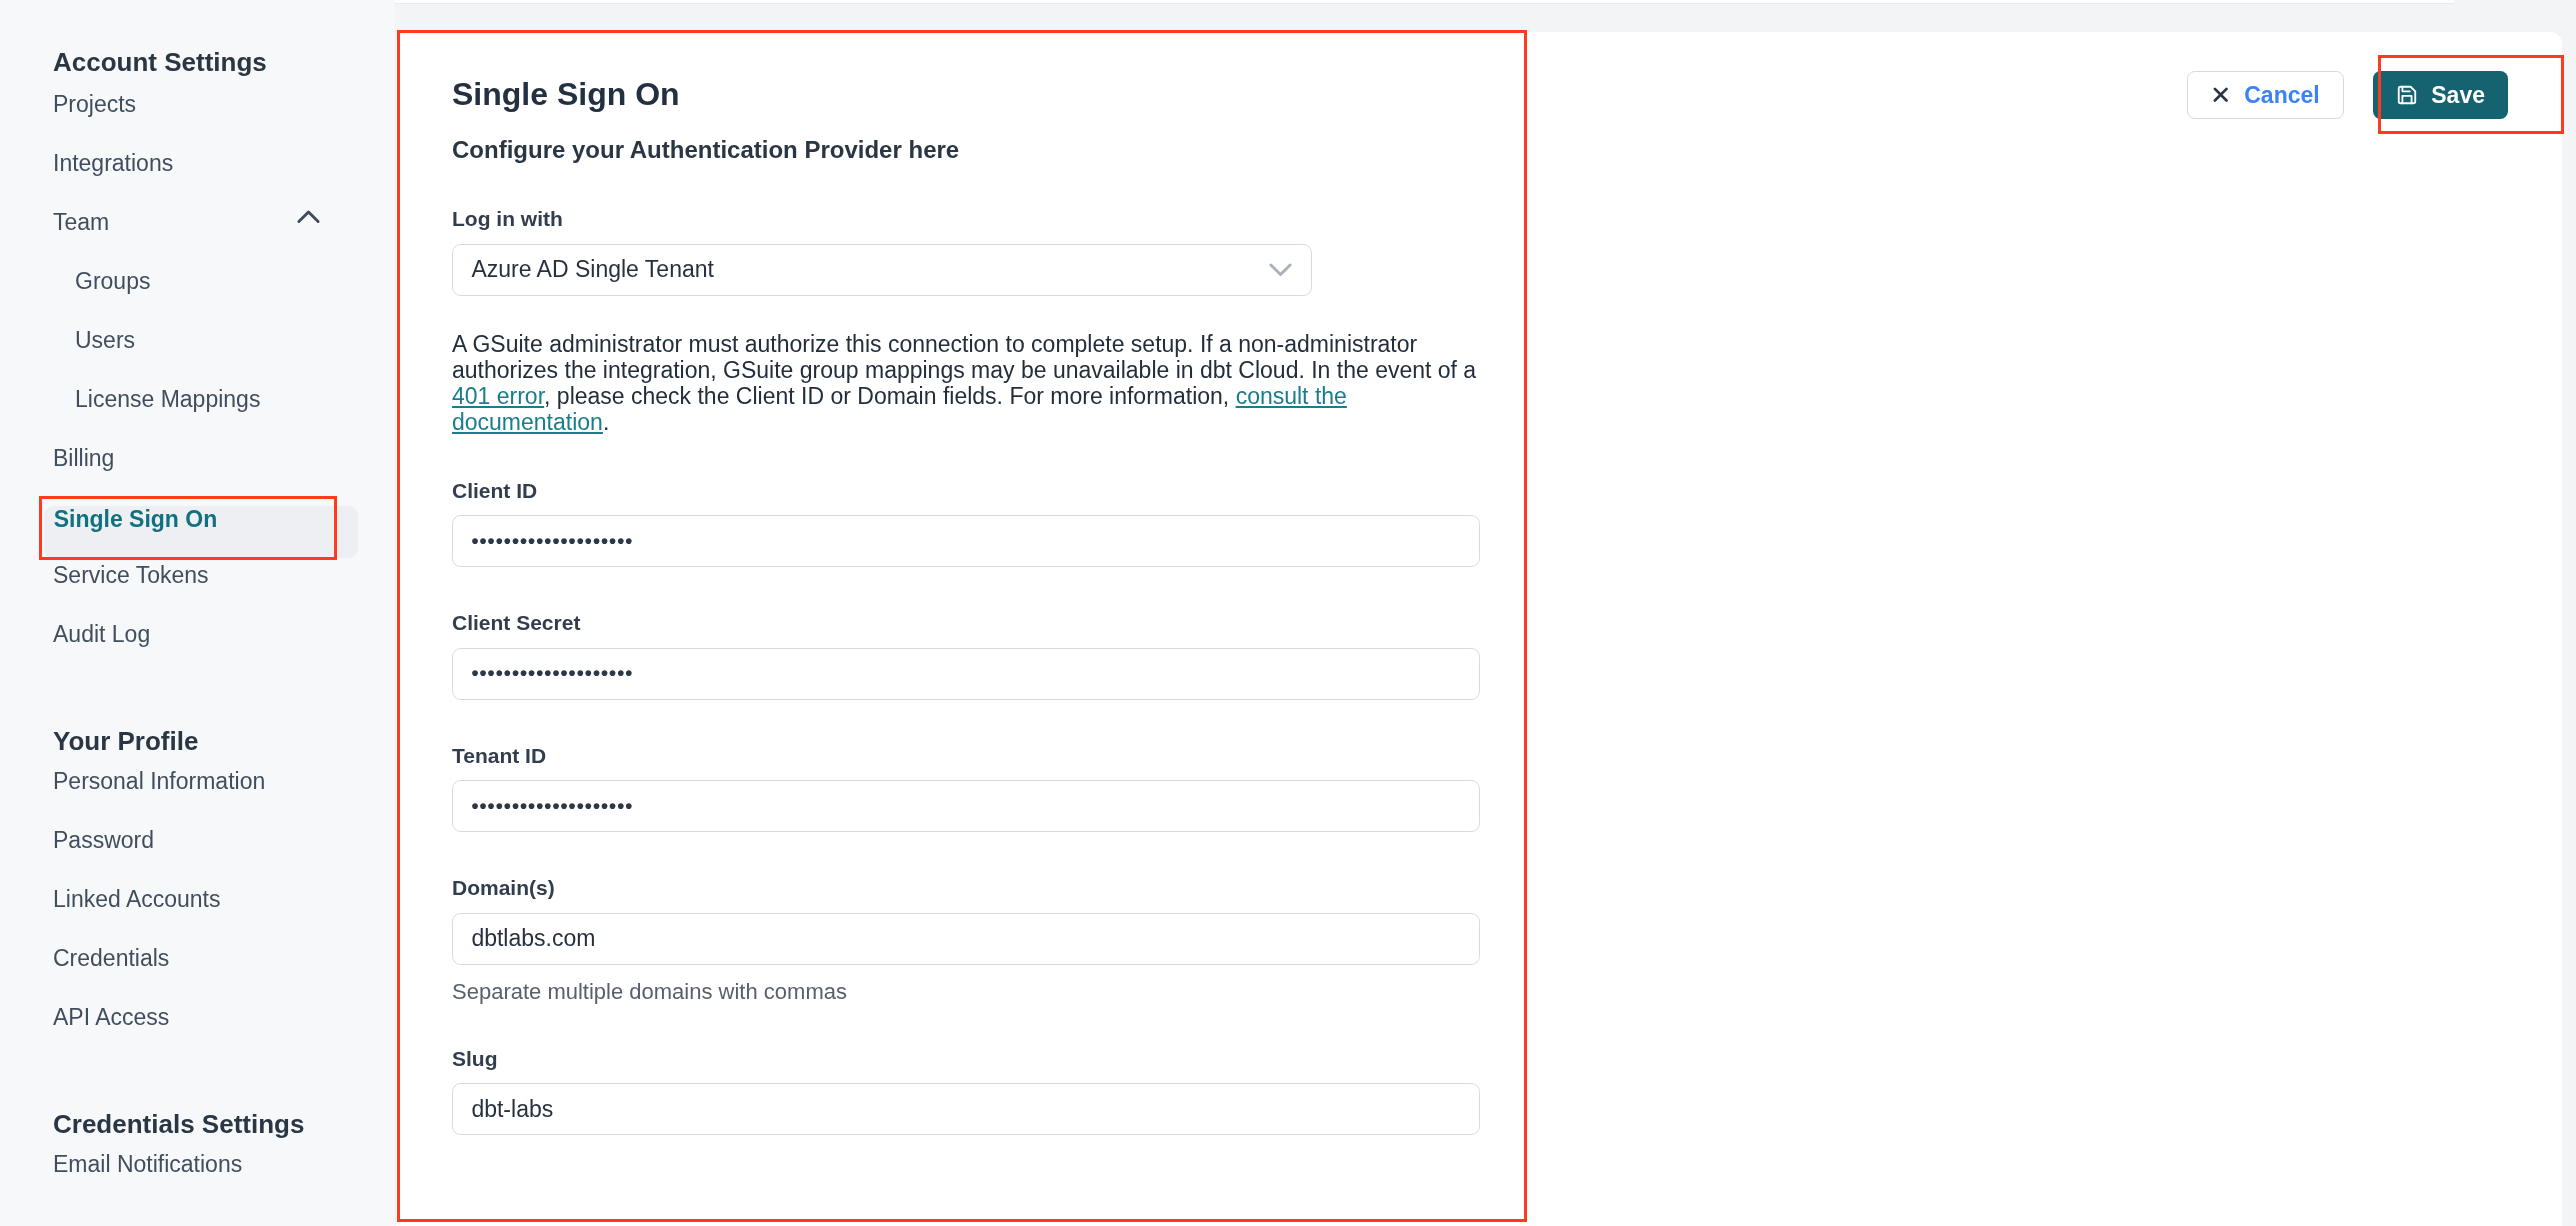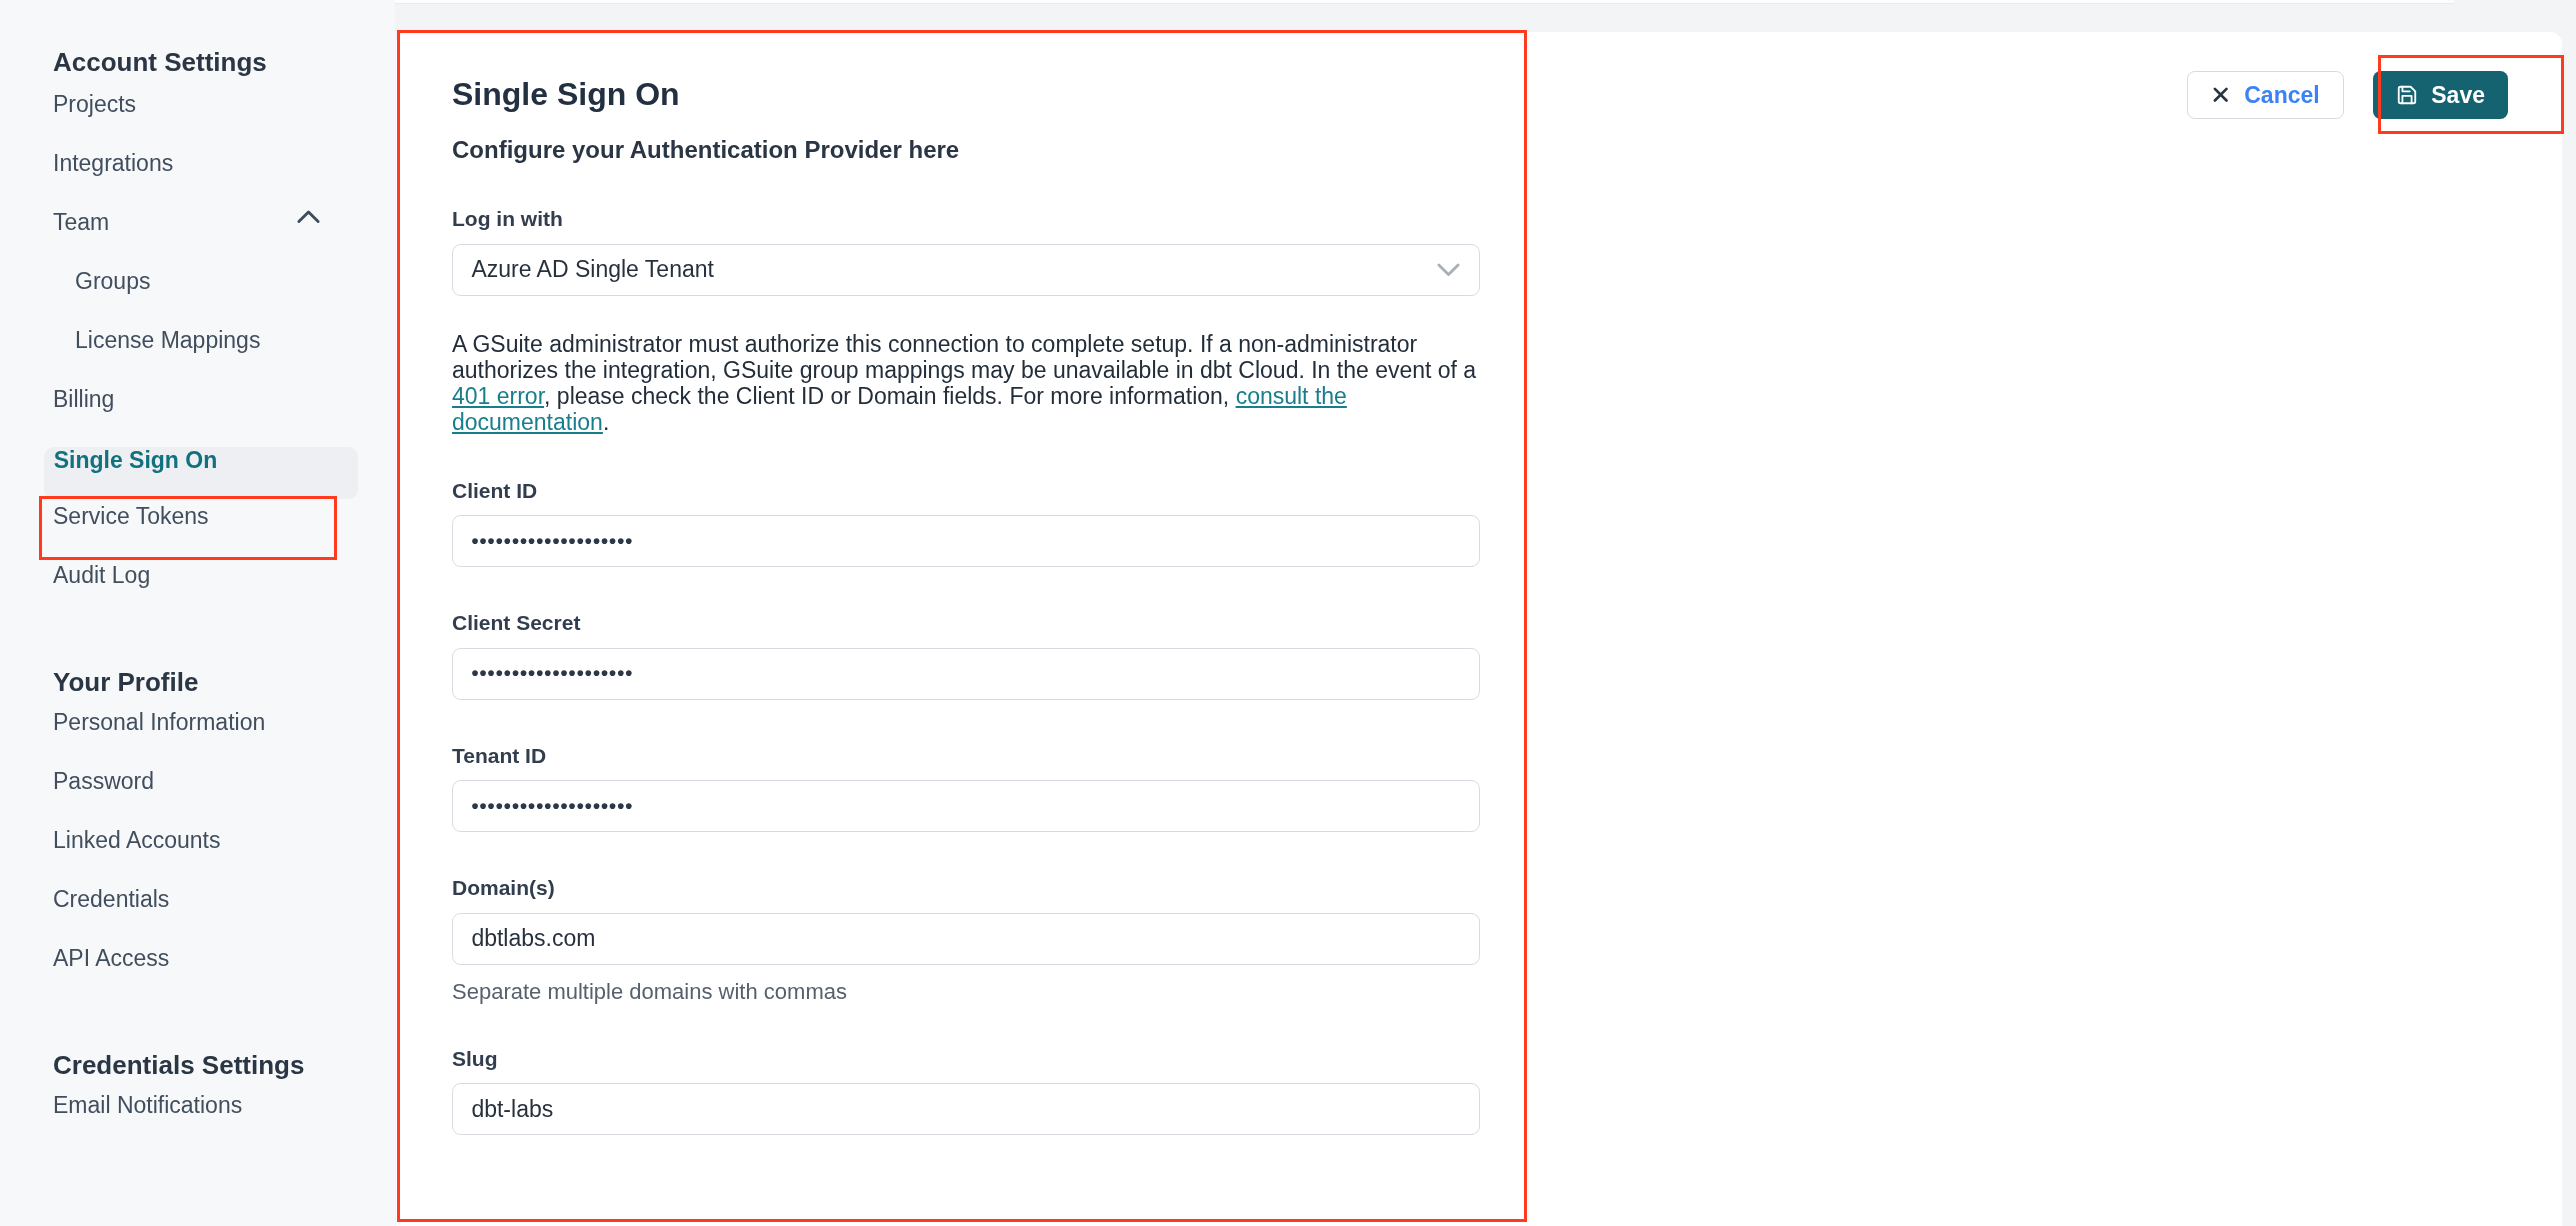--- a/index.html
+++ b/index.html
@@ -50,21 +50,21 @@
   }
   .form-col { width: 1028px; margin-left: 56px; padding-top: 44px; }
   .page-title { font-size: 32px; line-height: 37px; font-weight: 700; color: #233042; }
   .page-subtitle { margin-top: 22px; font-size: 24px; line-height: 29px; font-weight: 600; color: #2a3644; }
 
   .field-label { margin-top: 43px; font-size: 21px; line-height: 26px; font-weight: 700; color: #323e4d; }
   .field-label.tight { margin-top: 42px; }
   .field-label.after-helper { margin-top: 41px; }
 
   .select-box, .text-input {
-    margin-top: 11.6px; width: 1028px; height: 52px;
+    margin-top: 11.6px; width: 860px; height: 52px;
     border: 1.5px solid #d7dbe1; border-radius: 8.7px; background: #fff;
     font-size: 23px; color: #27313e; padding: 0 18.4px;
     display: flex; align-items: center;
   }
   .select-box { justify-content: space-between; cursor: pointer; }
   .text-input { width: 1028px; font-family: "Liberation Sans", "DejaVu Sans", sans-serif; }
   input.text-input { outline: none; display: block; }
   input.masked { font-size: 20.3px; letter-spacing: 1px; color: #2c3848; font-weight: 700; }
 
   .notice {
@@ -109,20 +109,23 @@
       <li class="side-item with-chevron">
         <span>Team</span>
         <span class="icon">
           <svg width="25" height="15.5" viewBox="0 0 26 16">
               <polyline points="3,13 13,3 23,13" stroke="#3f4c5c" stroke-width="3" fill="none" stroke-linecap="round" stroke-linejoin="round"></polyline>
             </svg>
         </span>
       </li>
       <li class="side-item indent">
         <span>Groups</span>
+      </li>
+      <li class="side-item indent">
+        <span>Users</span>
       </li>
       <li class="side-item indent">
         <span>License Mappings</span>
       </li>
       <li class="side-item">
         <span>Billing</span>
       </li>
       <li class="side-item active">
         <span>Single Sign On</span>
       </li>

